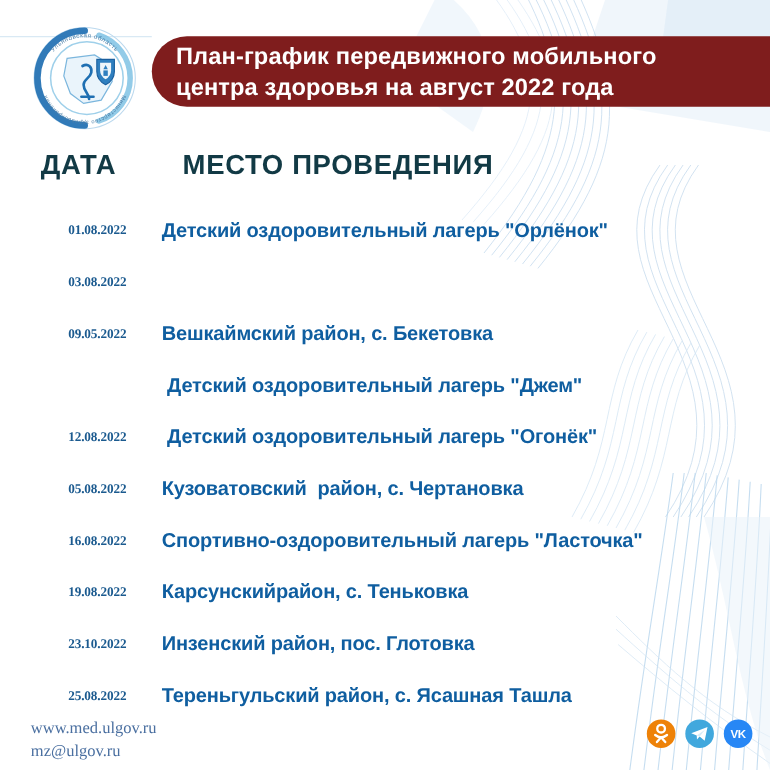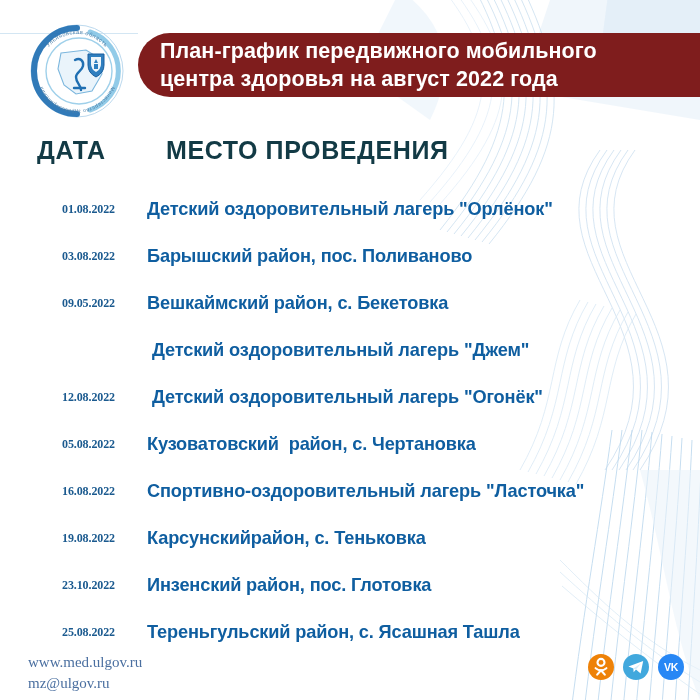--- a/index.html
+++ b/index.html
@@ -293,21 +293,20 @@
 
   <div id="schedule">
 
     <div class="sched-row">
       <div class="cell-date">01.08.2022</div>
       <div class="cell-place">Детский оздоровительный лагерь "Орлёнок"</div>
     </div>
 
     <div class="sched-row">
       <div class="cell-date">03.08.2022</div>
-      <div class="cell-place">Барышский район, пос. Поливаново</div>
     </div>
 
     <div class="sched-row">
       <div class="cell-date">09.05.2022</div>
       <div class="cell-place">Вешкаймский район, с. Бекетовка</div>
     </div>
 
     <div class="sched-row">
       <div class="cell-place"> Детский оздоровительный лагерь "Джем"</div>
     </div>

